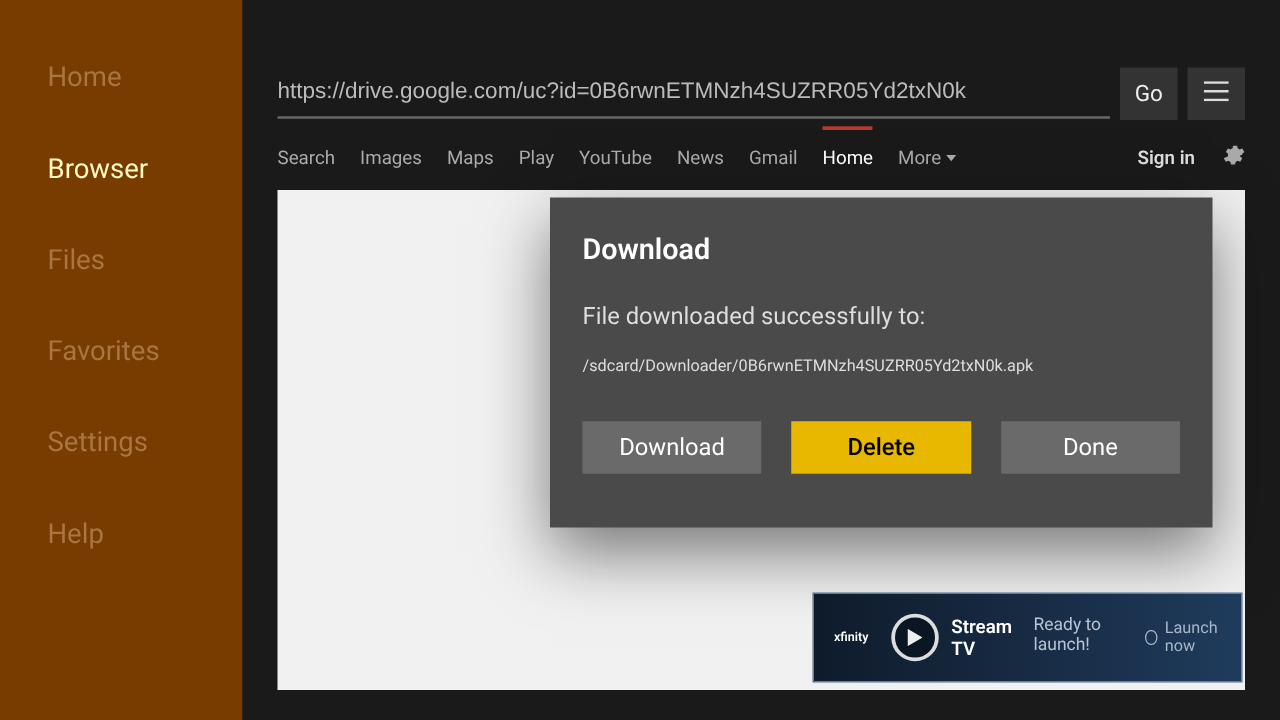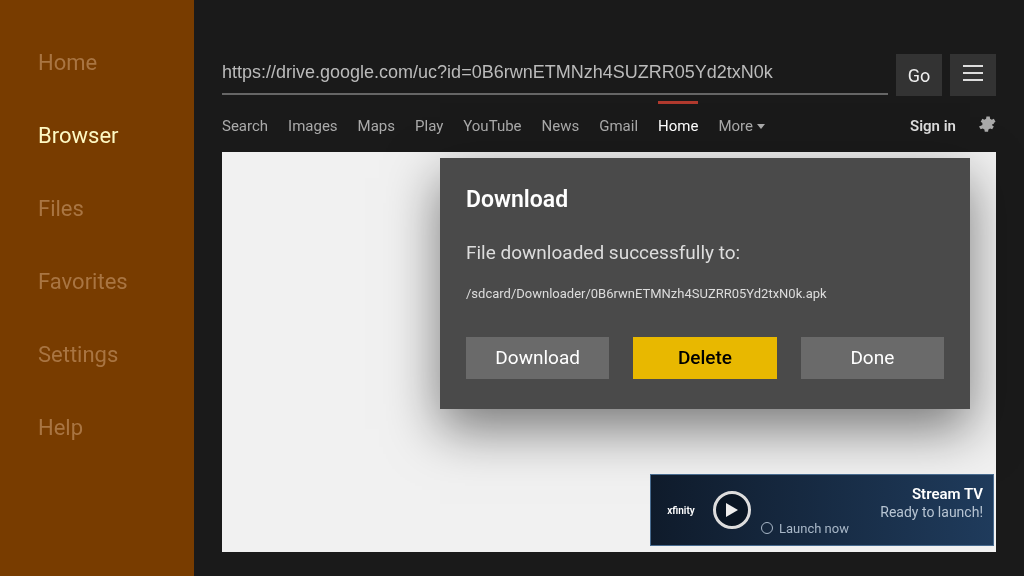--- a/index.html
+++ b/index.html
@@ -20,35 +20,35 @@
   .nav-link.active::before { content: ""; position: absolute; top: -16px; left: 0; right: 0; height: 3px; background: #b13a2e; }
   .nav-more { display: flex; align-items: center; gap: 4px; cursor: pointer; }
   .caret { width: 0; height: 0; border-left: 4px solid transparent; border-right: 4px solid transparent; border-top: 5px solid #aaa; display: inline-block; }
   .nav-spacer { flex: 1; }
   .signin { color: #ddd; font-weight: 600; cursor: pointer; }
   .gear { width: 20px; height: 20px; cursor: pointer; }
   .content { margin-top: 14px; background: #f1f1f1; height: 400px; padding: 28px 26px; color: #333; font-size: 14px; position: relative; }
   .content-frag { position: absolute; right: 30px; top: 118px; }
   
   .overlay { position: absolute; inset: 0; }
-  .dialog { position: absolute; left: 246px; top: 158px; width: 530px; background: #4a4a4a; padding: 28px 26px 30px 26px; box-shadow: 0 20px 50px rgba(0,0,0,0.5); }
+  .dialog { position: absolute; left: 246px; top: 158px; width: 530px; background: #4a4a4a; padding: 28px 26px 43px 26px; box-shadow: 0 20px 50px rgba(0,0,0,0.5); }
   .dialog-title { color: #fff; font-size: 23px; font-weight: 600; margin-bottom: 28px; }
   .dialog-msg { color: #ddd; font-size: 19px; margin-bottom: 22px; }
   .dialog-path { color: #ddd; font-size: 13px; line-height: 1.3; margin-bottom: 34px; word-break: break-all; }
   .dialog-actions { display: flex; gap: 24px; }
   .dlg-btn { flex: 1; height: 42px; display: flex; align-items: center; justify-content: center; font-size: 19px; cursor: pointer; }
   .dlg-btn.secondary { background: #6a6a6a; color: #fff; }
   .dlg-btn.primary { background: #e8b800; color: #000; font-weight: 500; }
   
   .toast { position: absolute; right: 30px; bottom: 30px; width: 344px; height: 72px; background: linear-gradient(to right, #0f1b2b 0%, #1f3b5c 100%); border: 1px solid #486b8f; display: flex; align-items: center; padding: 0 10px 0 8px; gap: 10px; }
   .toast-brand { width: 44px; display: flex; align-items: center; justify-content: center; }
   .toast-brand-text { color: #fff; font-size: 10px; font-weight: 600; }
   .toast-play { width: 38px; height: 38px; border-radius: 50%; border: 3px solid #ddd; display: flex; align-items: center; justify-content: center; background: #0a1624;}
   .toast-play svg { width: 12px; height: 14px; }
-  .toast-body { flex: 1; display: flex; flex-direction: column; gap: 1px; text-align: right; }
+  .toast-body { flex: 1; display: flex; flex-direction: row; gap: 12px; }
   .toast-title { color: #fff; font-size: 15px; font-weight: 600; }
   .toast-sub { color: #b7c4d2; font-size: 14px; }
   .toast-launch { color: #a8b7c7; font-size: 13px; display: flex; align-items: center; gap: 6px; }
   .toast-launch-circle { width: 12px; height: 12px; border: 1.5px solid #a8b7c7; border-radius: 50%; display: inline-block; }
 </style>
 </head>
 <body>
 
 <div class="app">
 

